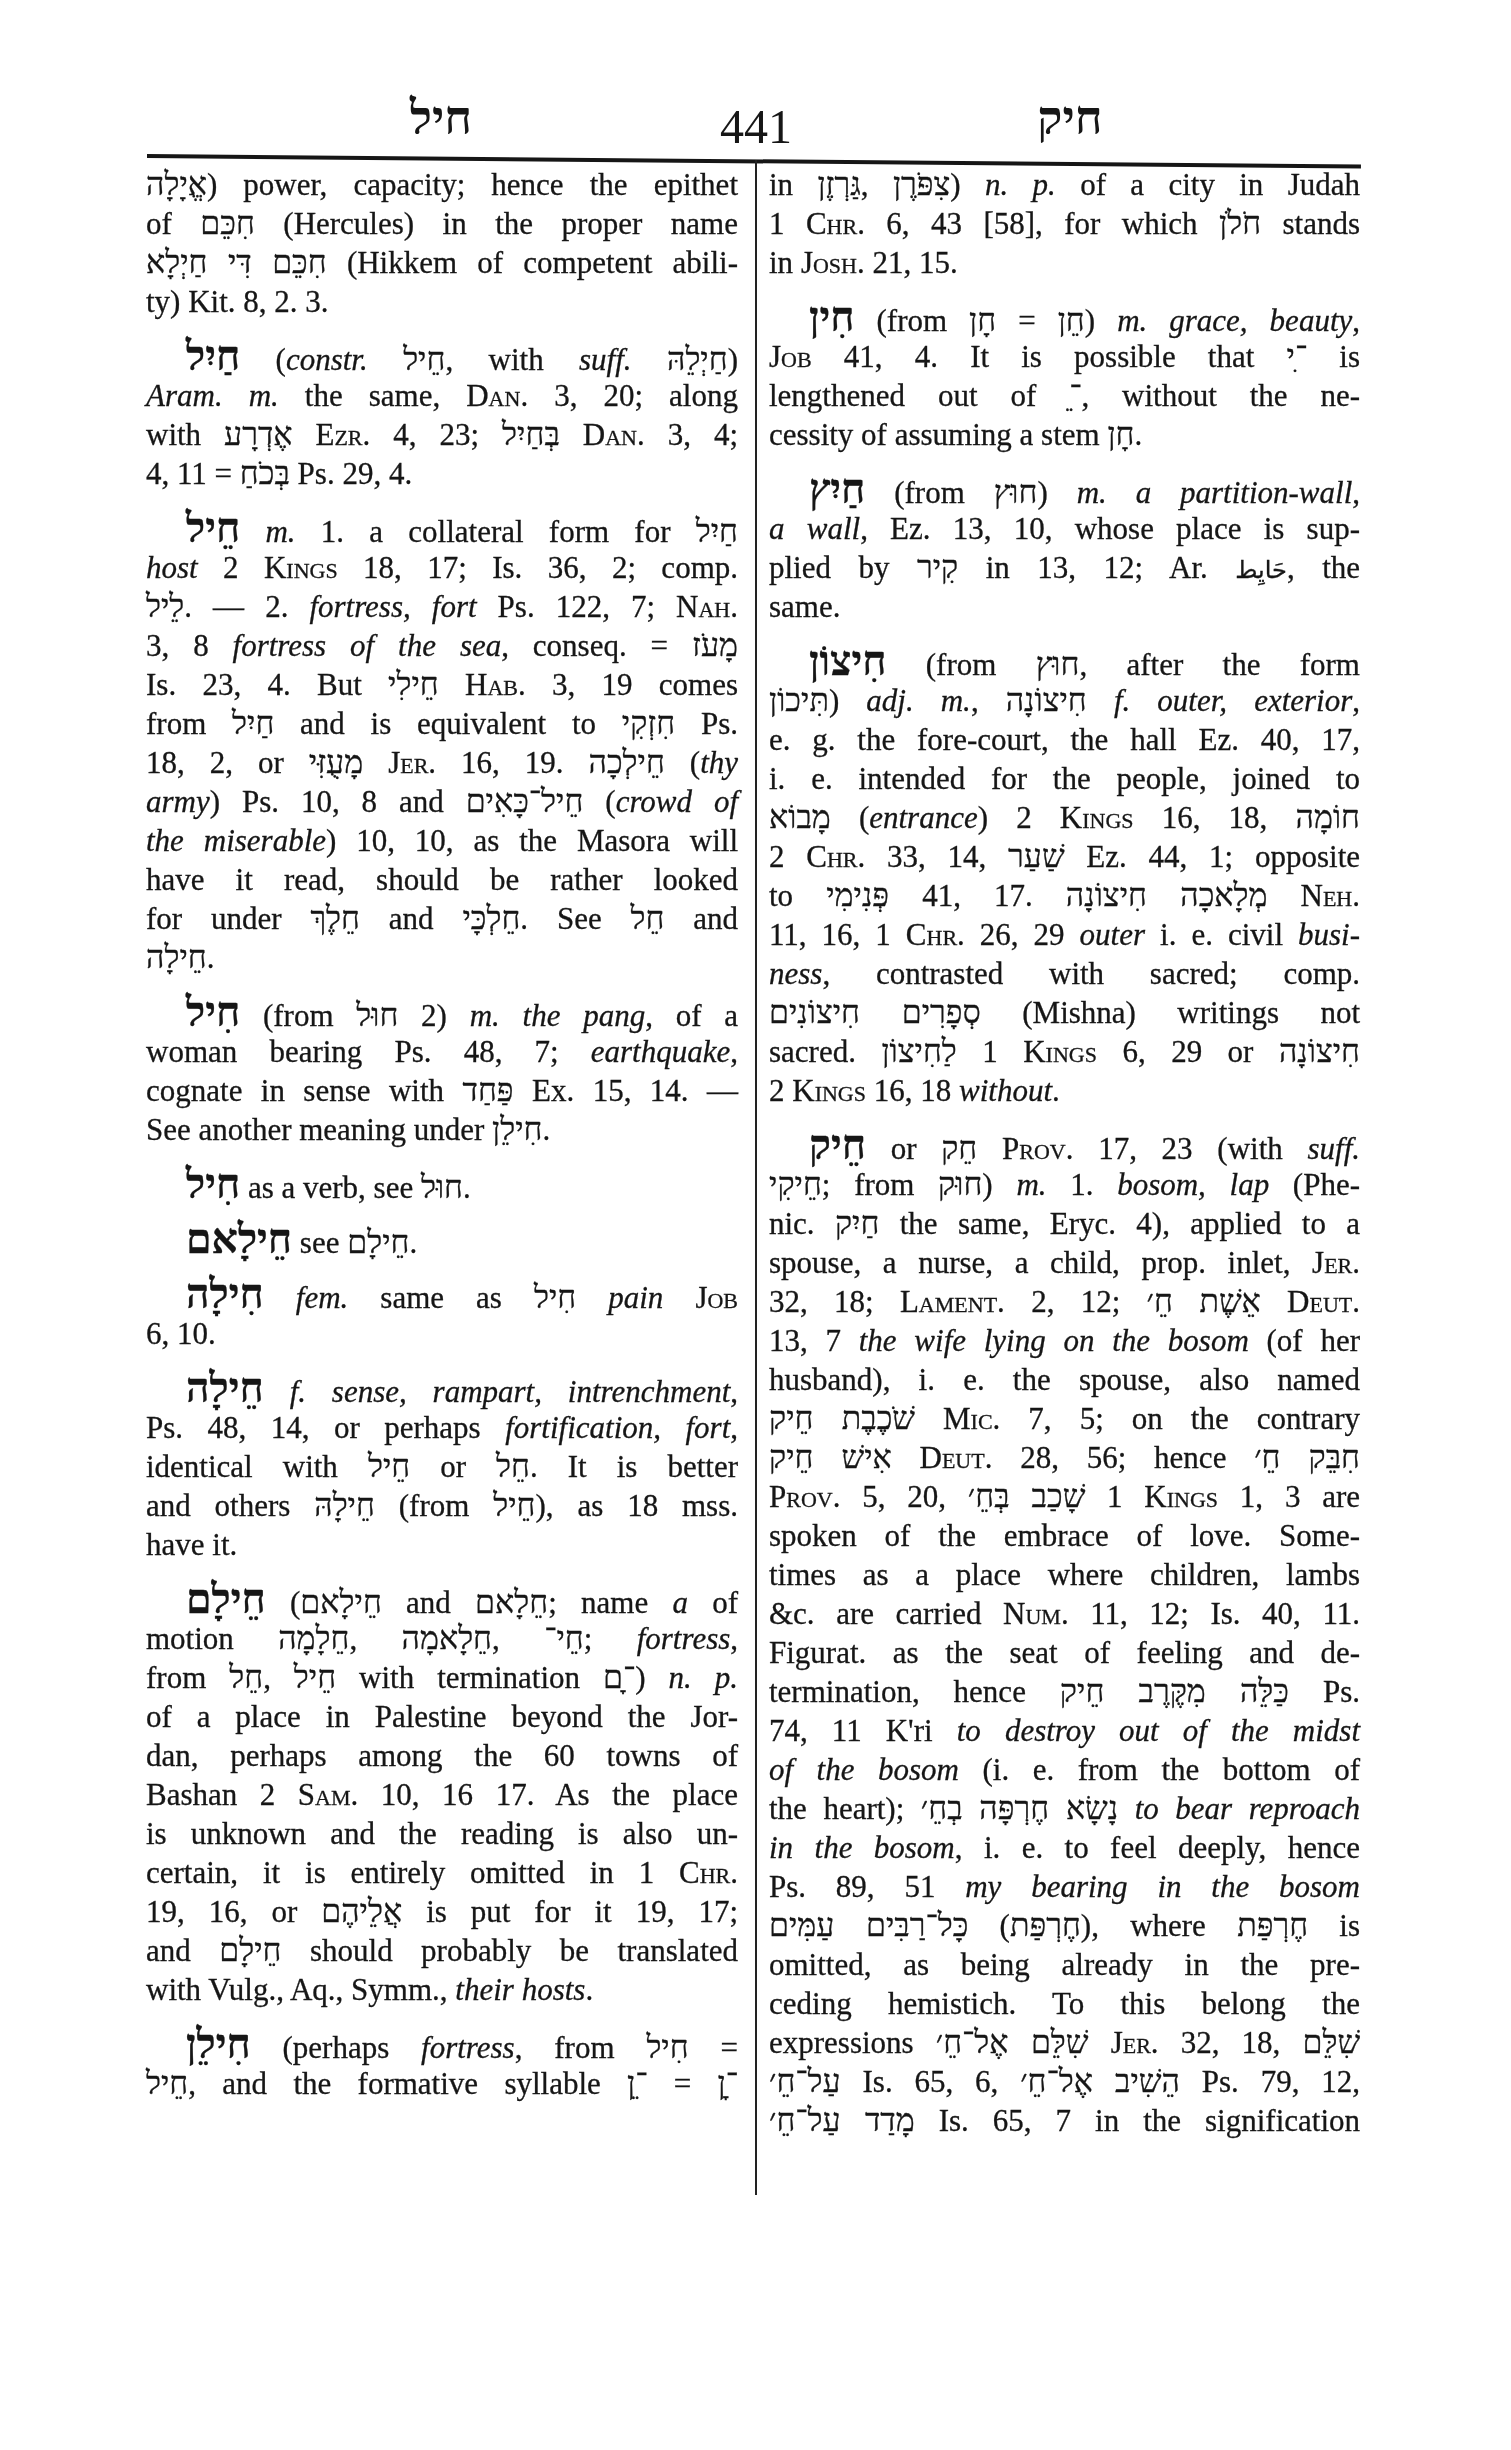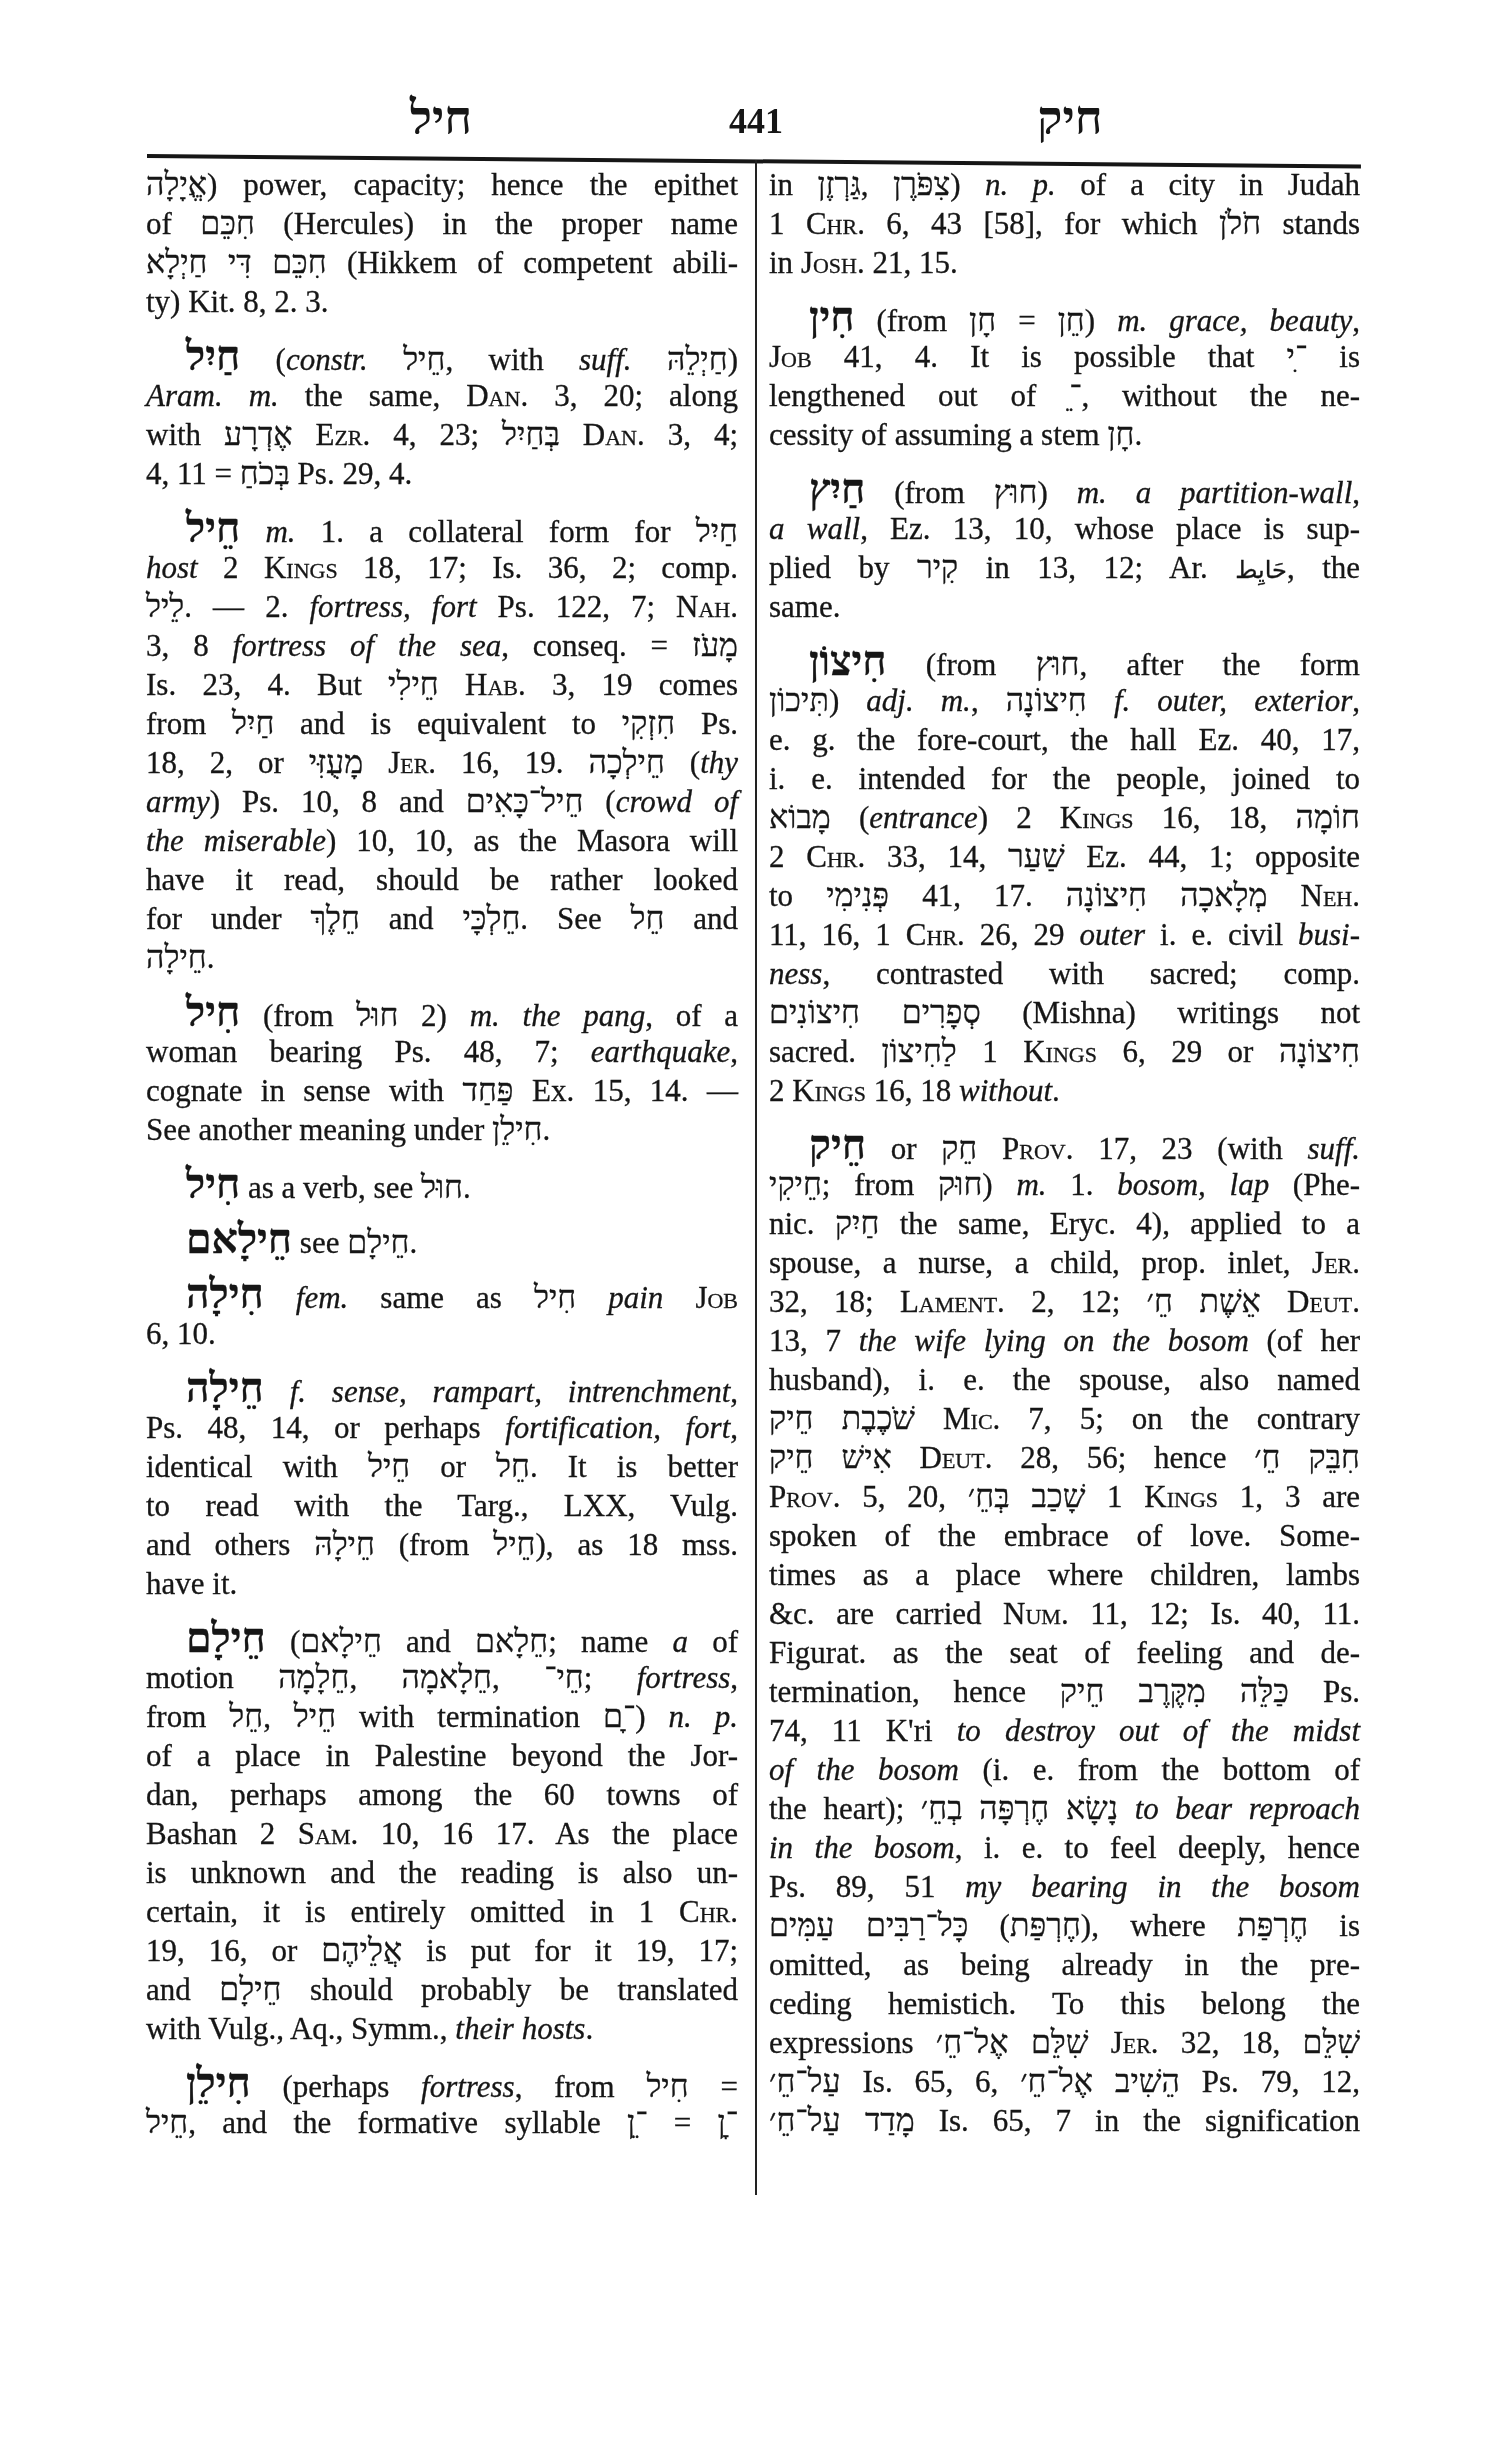--- a/index.html
+++ b/index.html
@@ -4,21 +4,21 @@
 <style>
   html, body { margin:0; padding:0; background:#ffffff; }
   .page {
     position:relative; width:1482px; height:2450px; background:#ffffff;
     color:#161616; font-family:"Liberation Serif","DejaVu Serif",serif; overflow:hidden;
   }
   .hdr { position:absolute; line-height:1; white-space:nowrap; transform:translateX(-50%); }
   .hdr-he { font-size:47px; font-weight:bold; top:95px; font-family:"Liberation Serif","DejaVu Sans",serif; unicode-bidi:isolate; }
   .hdr-left { left:441px; }
   .hdr-right { left:1070px; }
-  .hdr-num { left:756px; top:103px; font-size:36px;font-weight:bold; }
+  .hdr-num { left:756px; top:103px; font-size:48px; }
   .rule {
     position:absolute; left:147px; top:154px; width:1214px; height:3.6px;
     background:#161616; transform:rotate(0.5deg); transform-origin:left center;
   }
   .divider { position:absolute; left:755px; top:160px; width:1.8px; height:2035px; background:#222; }
   .col { position:absolute; top:165px; font-size:31px; -webkit-text-stroke:0.3px #161616; }
   .col-left { left:146px; width:592px; }
   .col-right { left:769px; width:591px; }
   .line {
     height:39px; line-height:39px; white-space:nowrap;
@@ -67,21 +67,20 @@
       <div class="line"><span class="seg r">woman bearing Ps. 48, 7; </span><span class="seg i">earthquake</span><span class="seg r">,</span></div>
       <div class="line"><span class="seg r">cognate in sense with </span><span class="seg he" dir="rtl">פַּחַד</span><span class="seg r"> Ex. 15, 14. —</span></div>
       <div class="line end"><span class="seg r">See another meaning under </span><span class="seg he" dir="rtl">חִילֵן</span><span class="seg r">.</span></div>
       <div class="line head end"><span class="seg hw" dir="rtl">חִיל</span><span class="seg r"> as a verb, see </span><span class="seg he" dir="rtl">חוּל</span><span class="seg r">.</span></div>
       <div class="line head end"><span class="seg hw" dir="rtl">חֵילָאם</span><span class="seg r"> see </span><span class="seg he" dir="rtl">חֵילָם</span><span class="seg r">.</span></div>
       <div class="line head"><span class="seg hw" dir="rtl">חִילָה</span><span class="seg r"> </span><span class="seg i">fem.</span><span class="seg r"> same as </span><span class="seg he" dir="rtl">חִיל</span><span class="seg r"> </span><span class="seg i">pain</span><span class="seg r"> </span><span class="seg sc">Job</span></div>
       <div class="line end"><span class="seg r">6, 10.</span></div>
       <div class="line head"><span class="seg hw" dir="rtl">חֵילָה</span><span class="seg r"> </span><span class="seg i">f. sense, rampart, intrenchment</span><span class="seg r">,</span></div>
       <div class="line"><span class="seg r">Ps. 48, 14, or perhaps </span><span class="seg i">fortification, fort</span><span class="seg r">,</span></div>
       <div class="line"><span class="seg r">identical with </span><span class="seg he" dir="rtl">חֵיל</span><span class="seg r"> or </span><span class="seg he" dir="rtl">חֵל</span><span class="seg r">. It is better</span></div>
-      <div class="line"><span class="seg r">to read with the Targ., LXX, Vulg.</span></div>
       <div class="line"><span class="seg r">and others </span><span class="seg he" dir="rtl">חֵילָהּ</span><span class="seg r"> (from </span><span class="seg he" dir="rtl">חֵיל</span><span class="seg r">), as 18 mss.</span></div>
       <div class="line end"><span class="seg r">have it.</span></div>
       <div class="line head"><span class="seg hw" dir="rtl">חֵילָם</span><span class="seg r"> (</span><span class="seg he" dir="rtl">חֵילָאם</span><span class="seg r"> and </span><span class="seg he" dir="rtl">חֵלָאם</span><span class="seg r">; name </span><span class="seg i">a</span><span class="seg r"> of</span></div>
       <div class="line"><span class="seg r">motion </span><span class="seg he" dir="rtl">חֵלָמָה</span><span class="seg r">, </span><span class="seg he" dir="rtl">חֵלָאמָה</span><span class="seg r">, </span><span class="seg he" dir="rtl">חֵי־</span><span class="seg r">; </span><span class="seg i">fortress</span><span class="seg r">,</span></div>
       <div class="line"><span class="seg r">from </span><span class="seg he" dir="rtl">חֵל</span><span class="seg r">, </span><span class="seg he" dir="rtl">חֵיל</span><span class="seg r"> with termination </span><span class="seg he" dir="rtl">־ָם</span><span class="seg r">) </span><span class="seg i">n. p.</span></div>
       <div class="line"><span class="seg r">of a place in Palestine beyond the Jor-</span></div>
       <div class="line"><span class="seg r">dan, perhaps among the 60 towns of</span></div>
       <div class="line"><span class="seg r">Bashan 2 </span><span class="seg sc">Sam.</span><span class="seg r"> 10, 16 17. As the place</span></div>
       <div class="line"><span class="seg r">is unknown and the reading is also un-</span></div>
       <div class="line"><span class="seg r">certain, it is entirely omitted in 1 </span><span class="seg sc">Chr.</span></div>

